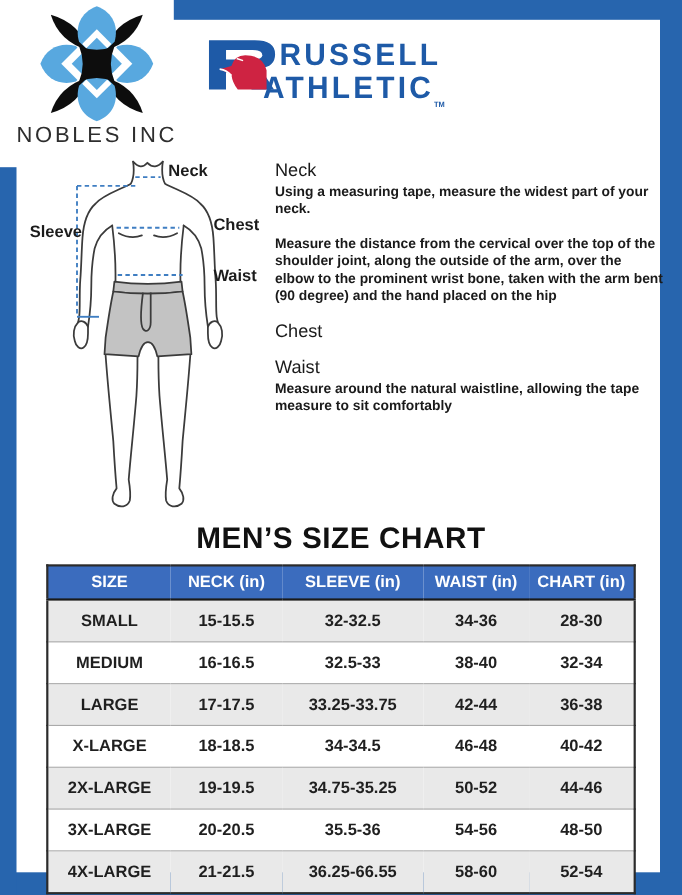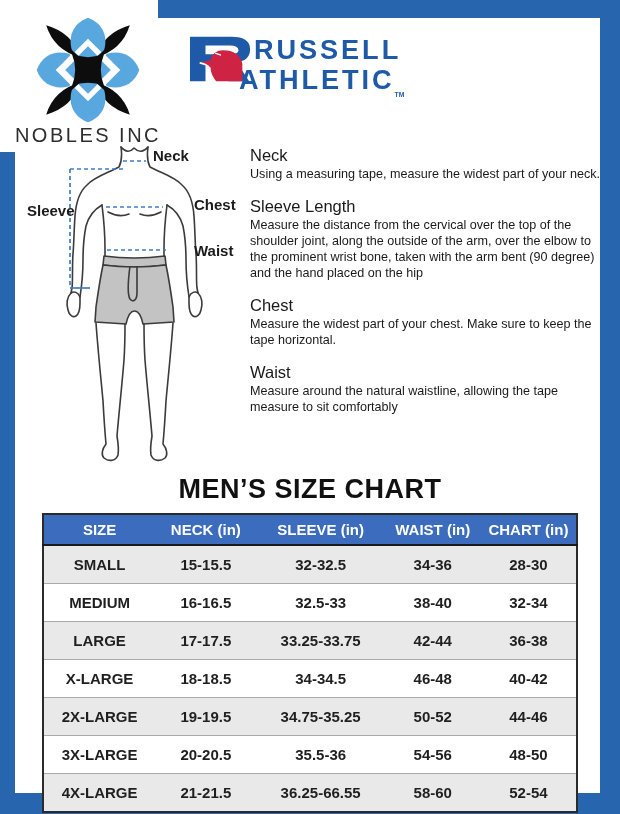--- a/index.html
+++ b/index.html
@@ -6,21 +6,21 @@
   .page{position:relative;width:620px;height:814px;background:#fff;overflow:hidden;
         font-family:"Liberation Sans",sans-serif;color:#1a1a1a;}
   
   .frame{position:absolute;background:var(--frame-blue,#2765AE);}
   .frame-top{left:158px;top:0;right:0;height:18px;}
   .frame-right{top:0;right:0;width:20px;height:814px;}
   .frame-bottom{left:0;bottom:0;width:620px;height:21px;}
   .frame-left{left:0;top:152px;bottom:0;width:15px;}
 
   
-  .nobles{position:absolute;left:14px;top:14px;width:148px;}
+  .nobles{position:absolute;left:14px;top:2px;width:148px;}
   .nobles svg{display:block;margin:0 auto;}
   .nobles-name{margin-top:-2px;text-align:center;font-size:20px;letter-spacing:2.5px;
                font-weight:400;color:#2e2e2e;white-space:nowrap;}
 
   
   .russell{position:absolute;left:183px;top:22px;width:280px;height:80px;}
   .russell-icon{position:absolute;left:6px;top:13px;}
   .russell-line{position:absolute;font-weight:bold;color:var(--russell-blue,#1E5AA7);
                 font-size:28px;letter-spacing:3px;line-height:30px;transform:scaleX(.97);
                 transform-origin:left;white-space:nowrap;}
@@ -33,21 +33,21 @@
   .diagram-label{position:absolute;font-size:15px;font-weight:600;color:#1b1b1b;}
   .lbl-neck{left:153px;top:147px;}
   .lbl-sleeve{left:27px;top:202px;}
   .lbl-chest{left:194px;top:196px;}
   .lbl-waist{left:194px;top:242px;}
 
   
   .instructions{position:absolute;left:250px;top:146px;width:354px;}
   .inst-section{margin-bottom:15px;}
   .inst-heading{font-size:16.5px;font-weight:400;line-height:18px;margin-bottom:2px;}
-  .inst-body{font-size:12.6px;font-weight:400;line-height:16px;}
+  .inst-body{font-size:12.6px;font-weight:700;line-height:16px;}
 
   
   .chart-title{position:absolute;left:0;top:474px;width:620px;text-align:center;
                font-size:27px;font-weight:bold;letter-spacing:.5px;color:#111;}
   .size-table{position:absolute;left:42px;top:513px;width:536px;border-collapse:collapse;
               border:2px solid #2b2b2b;table-layout:fixed;}
   .size-table th{background:var(--header-blue,#3B6CBE);color:#fff;font-size:15px;
                  font-weight:bold;height:29px;border-bottom:2px solid #1a1a1a;padding:0;margin-top:23px;}
   .size-table td{height:29px;text-align:center;font-size:15px;font-weight:600;
                  color:#1f1f1f;padding:4px;}
@@ -142,26 +142,24 @@
   <div class="diagram-label lbl-sleeve">Sleeve</div>
   <div class="diagram-label lbl-chest">Chest</div>
   <div class="diagram-label lbl-waist">Waist</div>
 
   <div class="instructions">
       <div class="inst-section">
         <div class="inst-heading">Neck</div>
         <div class="inst-body">Using a measuring tape, measure the widest part of your neck.</div>
       </div>
       <div class="inst-section">
-        <div class="inst-heading">Sleeve Length</div>
         <div class="inst-body">Measure the distance from the cervical over the top of the shoulder joint, along the outside of the arm, over the elbow to the prominent wrist bone, taken with the arm bent (90 degree) and the hand placed on the hip</div>
       </div>
       <div class="inst-section">
         <div class="inst-heading">Chest</div>
-        <div class="inst-body">Measure the widest part of your chest.  Make sure to keep the tape horizontal.</div>
       </div>
       <div class="inst-section">
         <div class="inst-heading">Waist</div>
         <div class="inst-body">Measure around the natural waistline, allowing the tape measure to sit comfortably</div>
       </div>
     </div>
 
   <div class="chart-title">MEN’S SIZE CHART</div>
   <table class="size-table">
     <colgroup>

